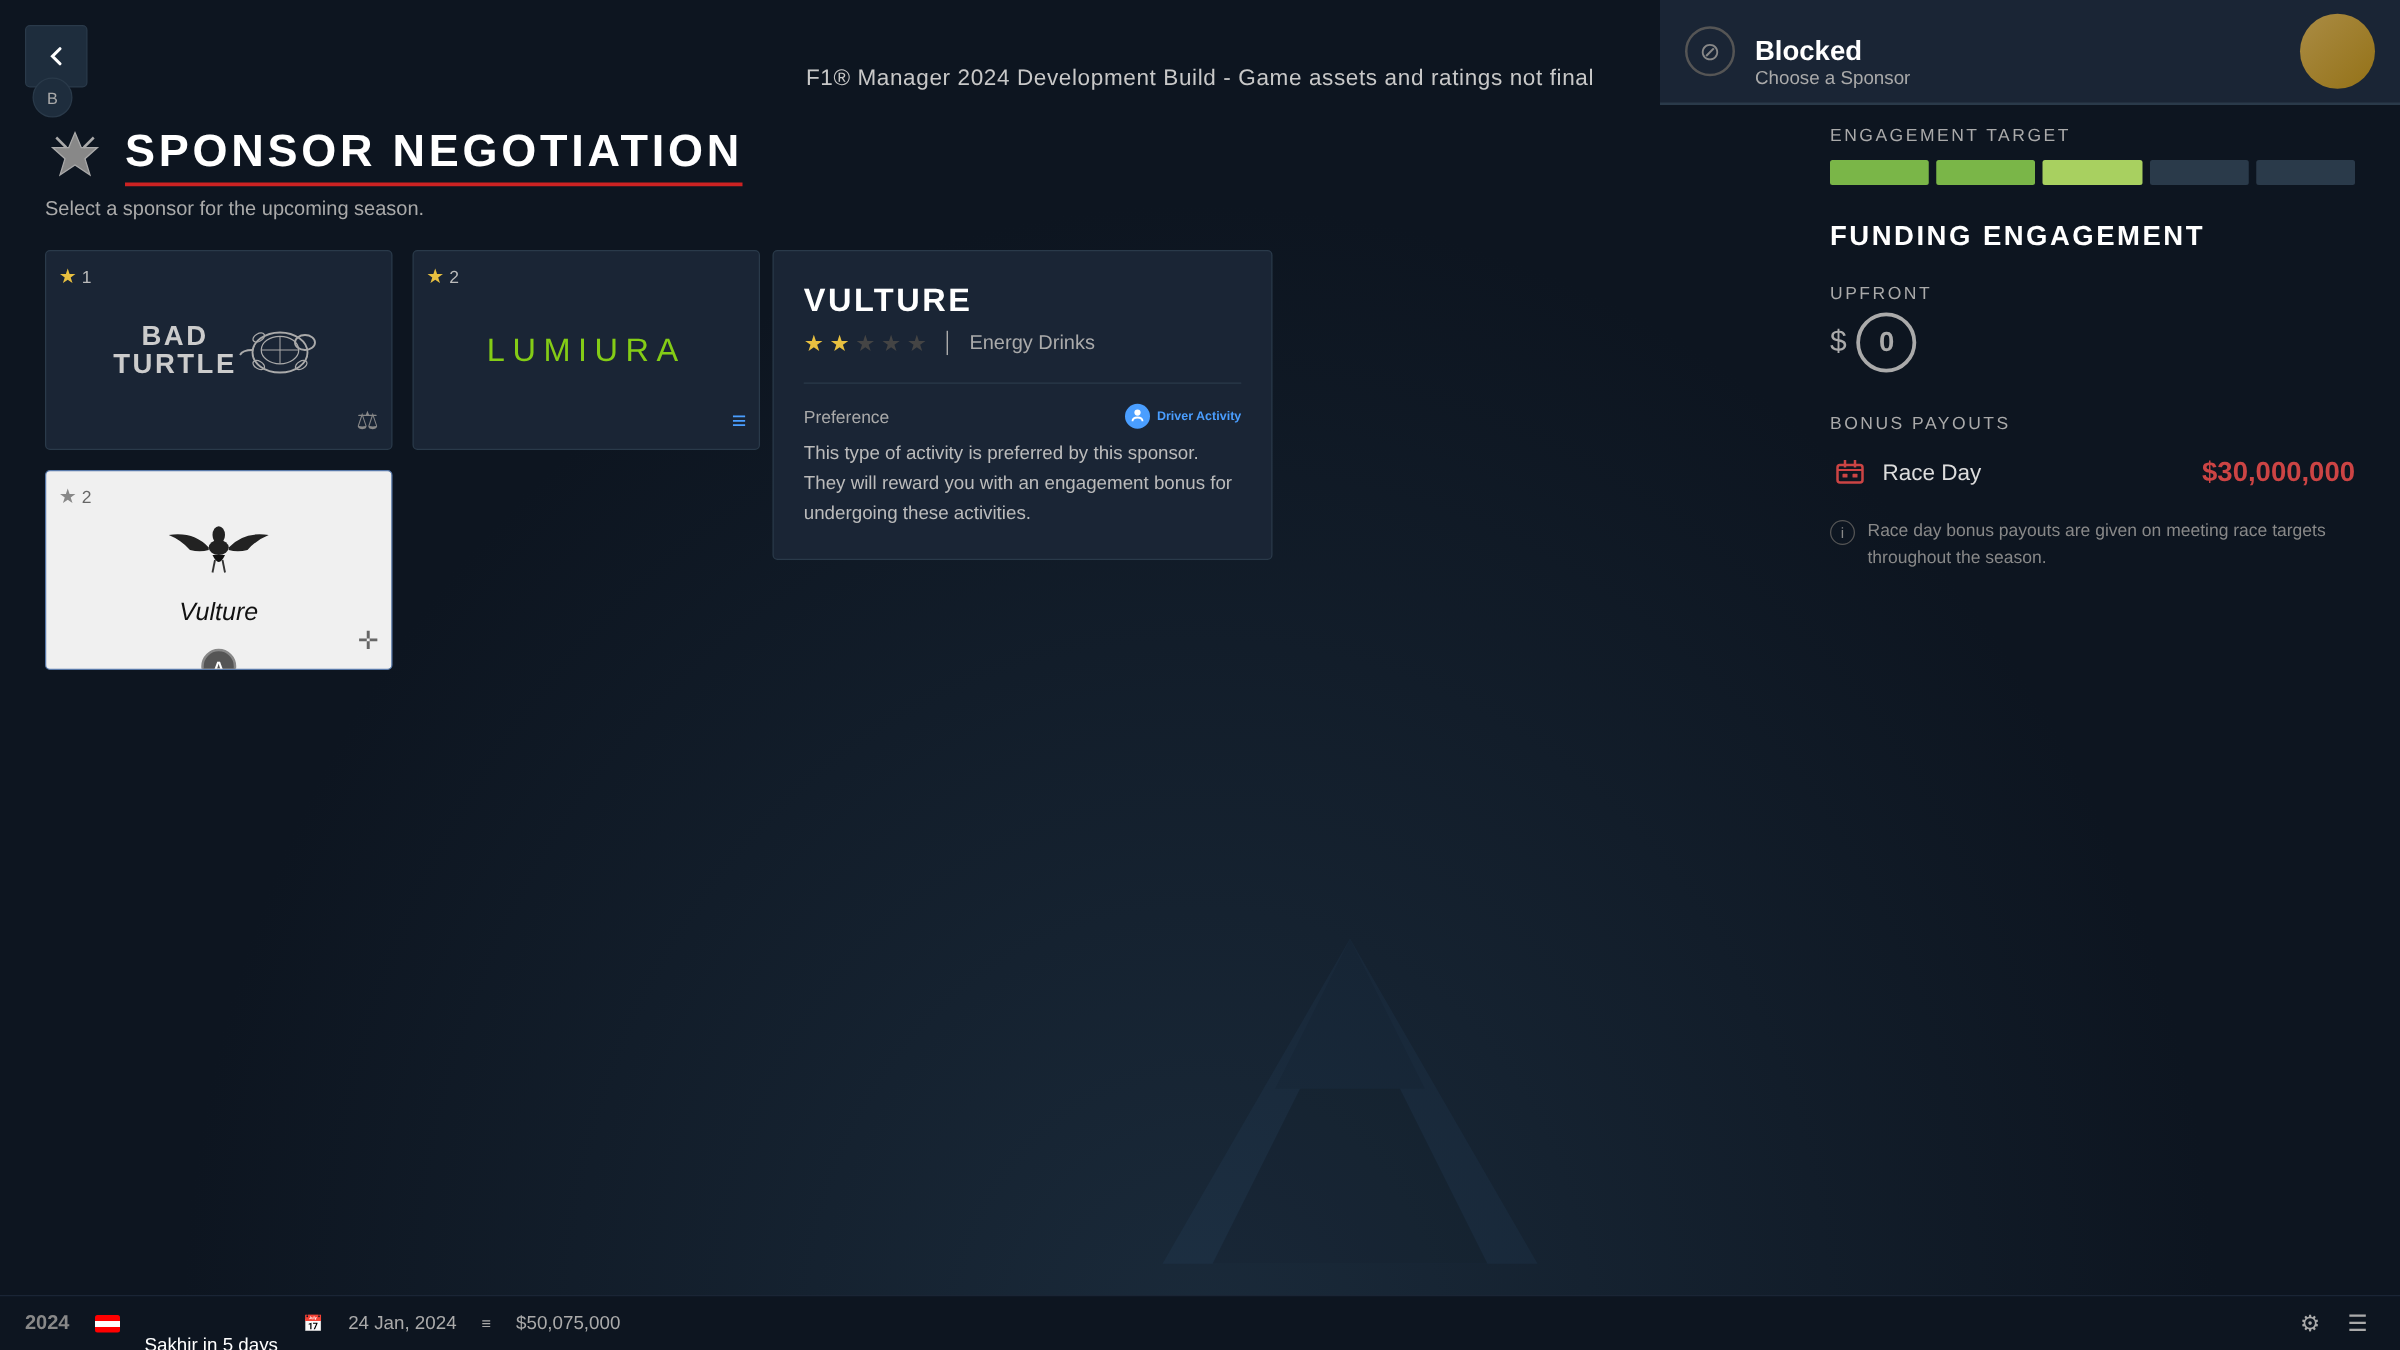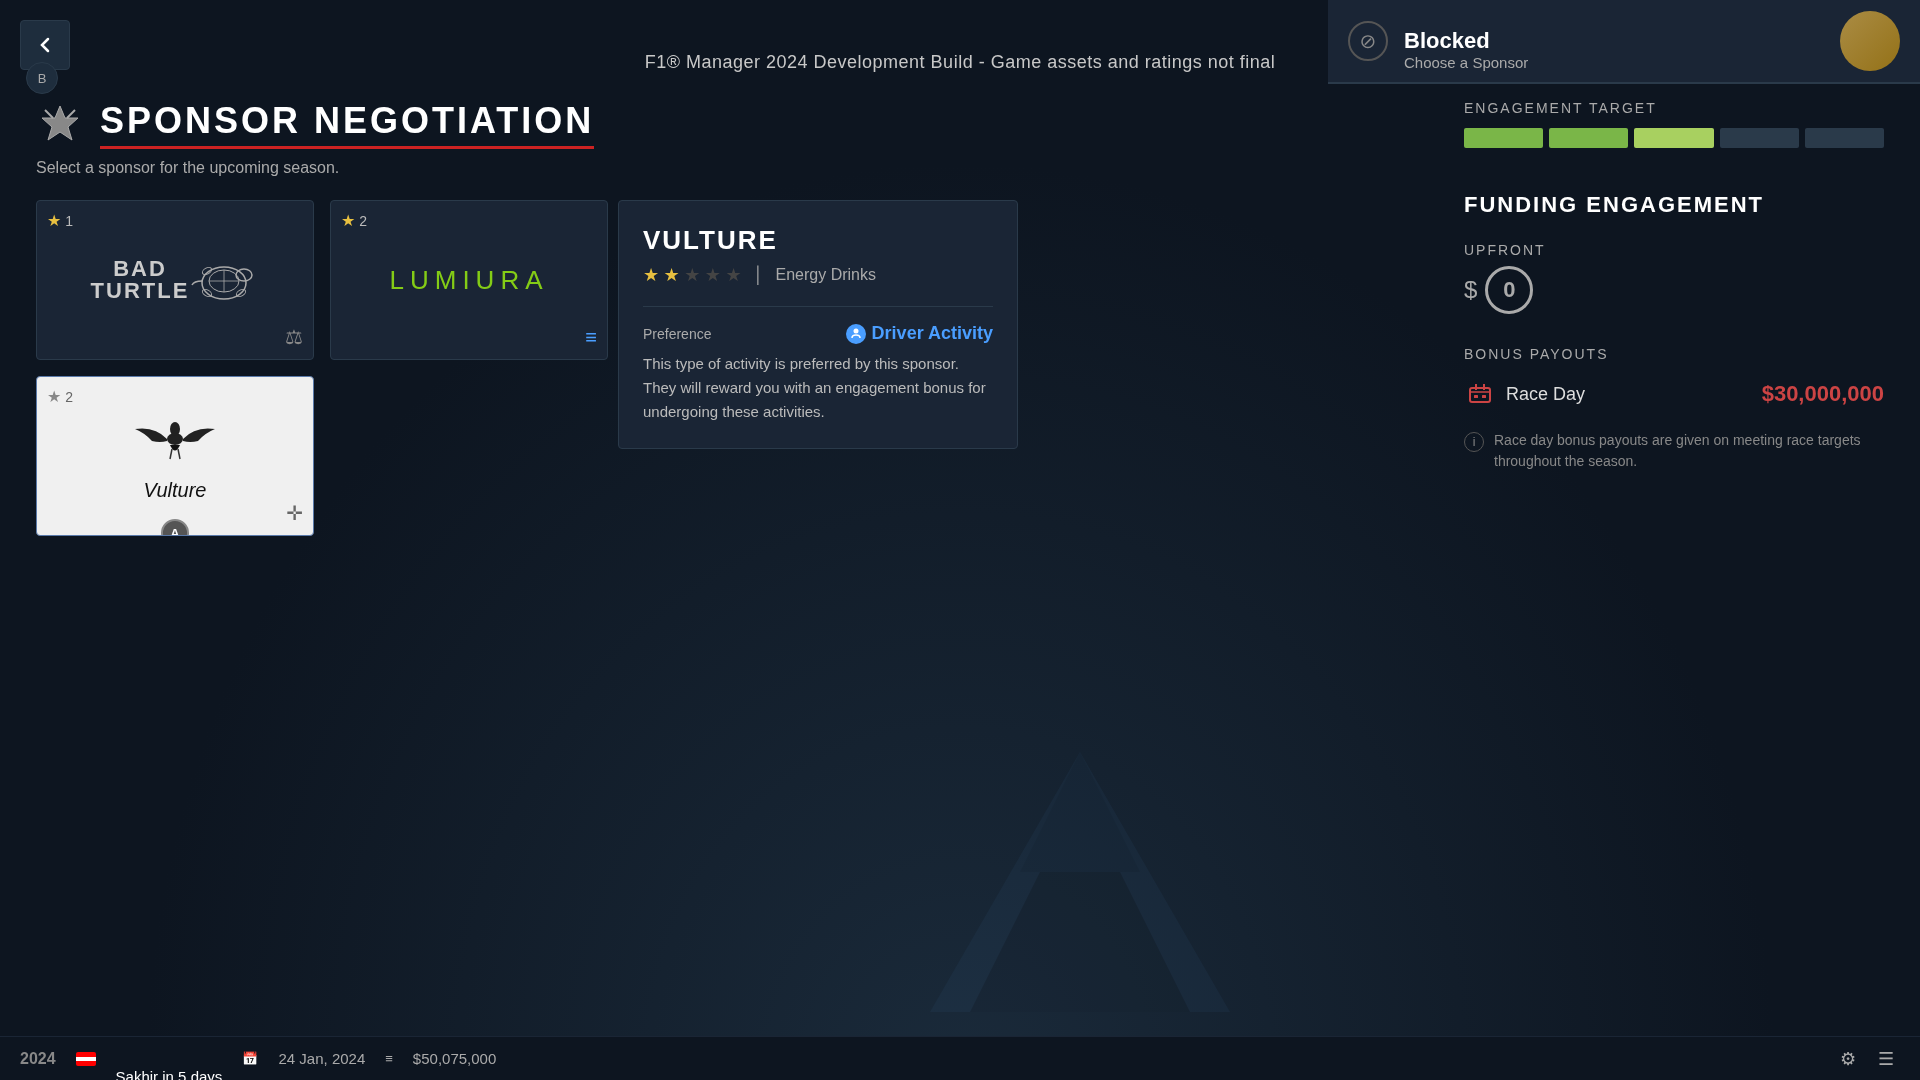--- a/index.html
+++ b/index.html
@@ -315,21 +315,21 @@
       display: flex;
       align-items: center;
       justify-content: space-between;
     }
 
     .pref-tag {
       display: flex;
       align-items: center;
       gap: 6px;
       color: #4a9eff;
-      font-size: 18px;
+      font-size: 10px;
       font-weight: bold;
     }
 
     .pref-icon {
       width: 20px;
       height: 20px;
       border-radius: 50%;
       background: #4a9eff;
       display: flex;
       align-items: center;
@@ -346,21 +346,21 @@
 
     
     .right-panel {
       position: absolute;
       top: 100px;
       right: 36px;
       width: 420px;
     }
 
     .engagement-section {
-      margin-bottom: 44px;
+      margin-bottom: 28px;
     }
 
     .section-label {
       font-size: 14px;
       letter-spacing: 2px;
       color: #aaa;
       margin-bottom: 12px;
       text-transform: uppercase;
     }
 

